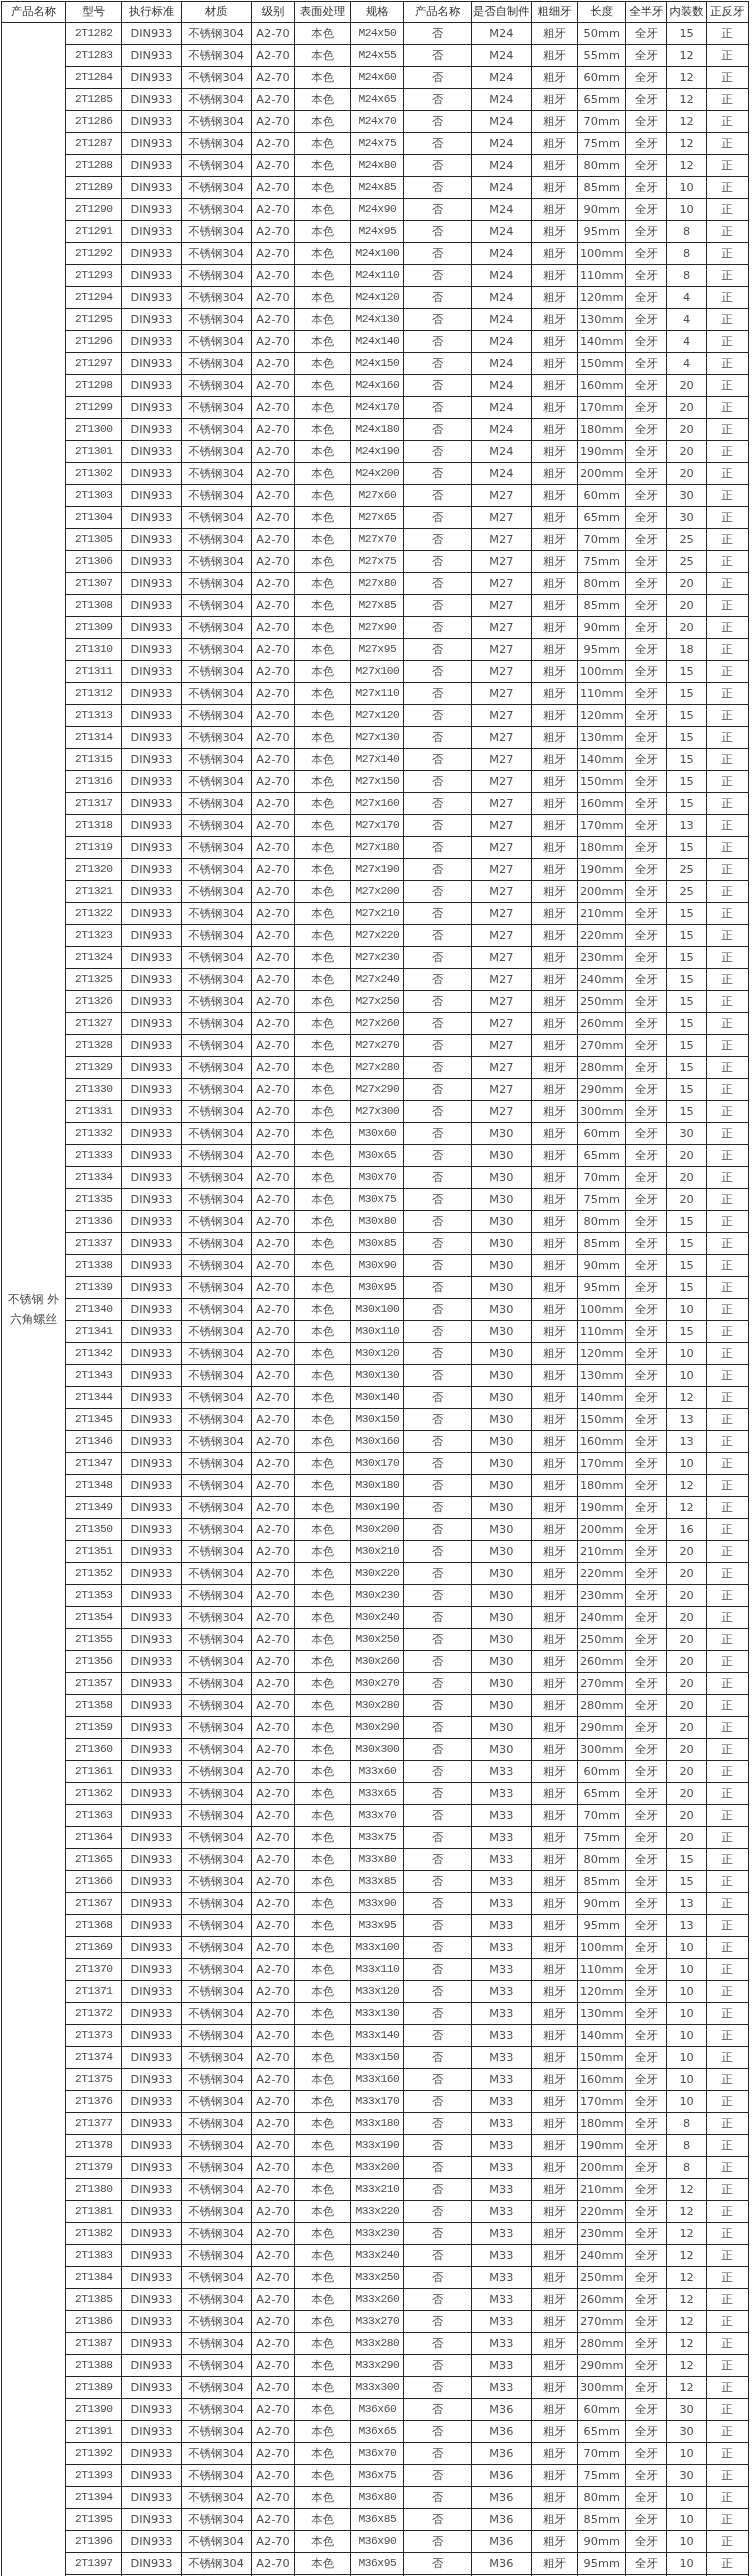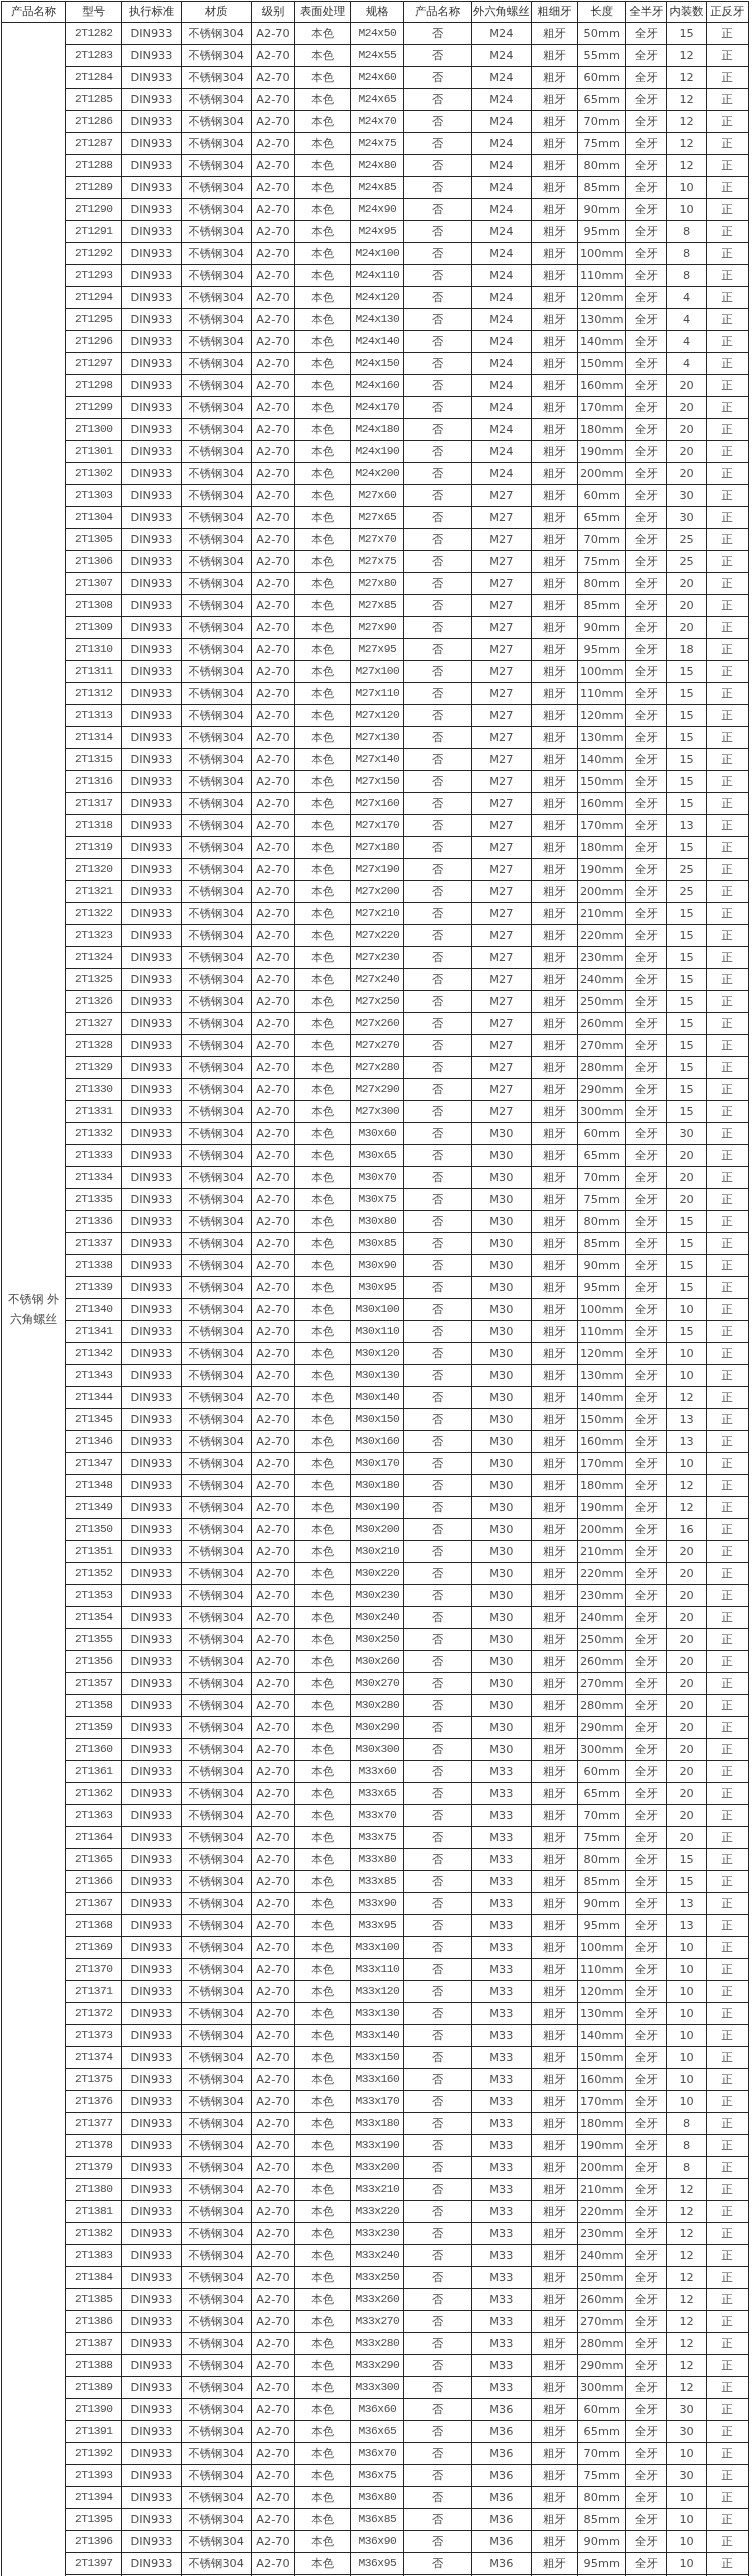--- a/index.html
+++ b/index.html
@@ -36,21 +36,21 @@
     <thead>
       <tr>
         <th>产品名称</th>
         <th>型号</th>
         <th>执行标准</th>
         <th>材质</th>
         <th>级别</th>
         <th>表面处理</th>
         <th>规格</th>
         <th>产品名称</th>
-        <th>外六角螺丝</th>
+        <th>是否自制件</th>
         <th>粗细牙</th>
         <th>长度</th>
         <th>全半牙</th>
         <th>内装数</th>
         <th>正反牙</th>
       </tr>
     </thead>
     <tbody>
         <tr>
           <td rowspan="117" class="product-cell">不锈钢 外六角螺丝</td>

